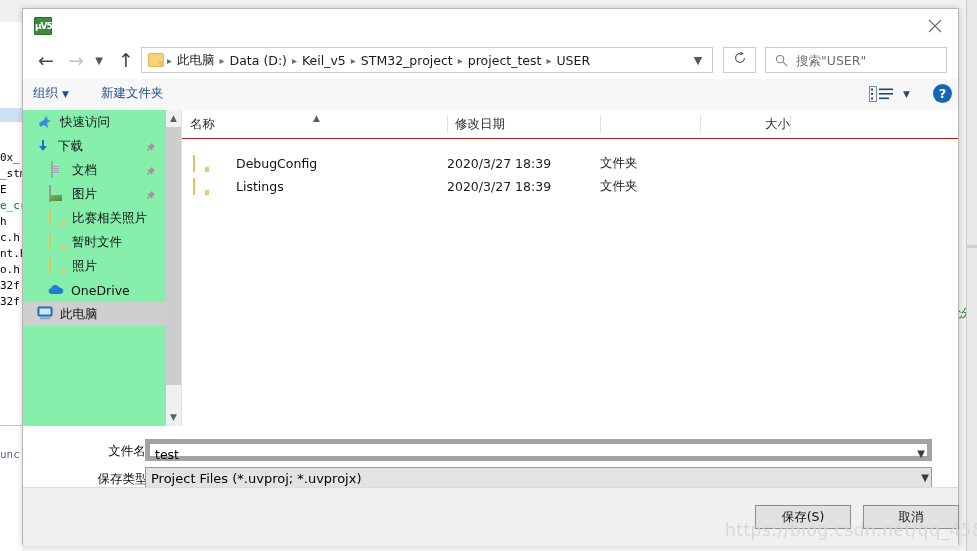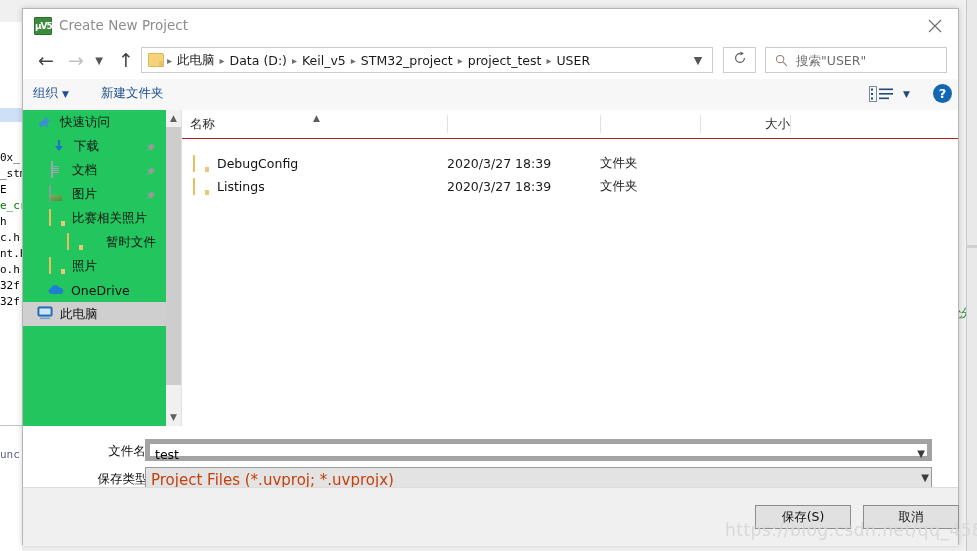--- a/index.html
+++ b/index.html
@@ -69,21 +69,21 @@
   
   #cmdbar{position:absolute;left:0;top:70px;width:935px;height:31px;background:#f7f7f7;border-bottom:1px solid #dfdfdf;}
   #organize{position:absolute;left:10px;top:6px;font-size:12.5px;color:#1d4f91;}
   #organize .caret{font-size:9px;color:#1d4f91;margin-left:4px;}
   #newfolder{position:absolute;left:78px;top:6px;font-size:12.5px;color:#1d4f91;}
   #viewbtn{position:absolute;left:846px;top:7px;width:28px;height:17px;}
   #viewcaret{position:absolute;left:880px;top:10px;font-size:9px;color:#23497a;}
   #helpbtn{position:absolute;left:910px;top:5px;width:19px;height:19px;border-radius:50%;background:#1267b5;color:#fff;font-size:13px;font-weight:bold;text-align:center;line-height:19px;}
 
   
-  #navpane{position:absolute;left:0;top:101px;width:143px;height:316px;background:#22c55e;overflow:hidden;}
+  #navpane{position:absolute;left:0;top:101px;width:143px;height:316px;background:#86efac;overflow:hidden;}
   .nav-item{height:24px;display:flex;align-items:center;padding-left:14px;position:relative;font-size:12.5px;color:#111;white-space:nowrap;}
   .nav-item.sel{background:#cfcfcf;}
   .nav-item .nl{margin-left:7px;}
   .nav-item .pin{position:absolute;right:10px;top:7px;}
   .ico{width:16px;height:16px;position:relative;flex:0 0 16px;}
   .ico-folder{width:14px;height:12px;background:#fcd77e;border:1px solid #e7bf5e;border-radius:1px 2px 1px 1px;margin-top:2px;}
   .ico-folder:after{content:"";position:absolute;right:0;bottom:0;width:4px;height:5px;background:#eac877;}
   .ico-desktop{width:15px;height:12px;background:#2f7fd0;border:1px solid #2a6cb0;border-radius:1px;margin-top:2px;}
   .ico-desktop:after{content:"";position:absolute;left:4px;bottom:-3px;width:7px;height:2px;background:#6a9bd1;}
   .ico-docs{width:12px;height:14px;background:#fbfbfb;border:1px solid #9aa7b2;margin-left:2px;margin-top:1px;}
@@ -96,36 +96,36 @@
   #navthumb{position:absolute;left:0;top:17px;width:15px;height:258px;background:#cdcdcd;}
   #vsplit{position:absolute;left:158px;top:101px;width:1px;height:316px;background:#e0e0e0;}
 
   
   #filelist{position:absolute;left:159px;top:101px;width:776px;height:316px;background:#ffffff;}
   #colhdr{position:relative;height:28px;border-bottom:1px solid #b91c1c;background:#fff;}
   .col{position:absolute;top:0;height:28px;font-size:12.5px;color:#2b2b2b;line-height:28px;padding-left:8px;box-sizing:border-box;}
   .colline{position:absolute;top:5px;width:1px;height:18px;background:#e2e2e2;}
   #sortmark{position:absolute;left:131px;top:3px;font-size:9px;color:#5b5b5b;}
   .frow{height:23px;display:flex;align-items:center;font-size:12.5px;color:#111;}
-  .fname{width:265px;display:flex;align-items:center;padding-left:11px;box-sizing:border-box;}
+  .fname{width:265px;display:flex;align-items:center;padding-left:11px;box-sizing:border-box;gap:19px;}
   .fname .nm{margin-left:8px;}
   .fdate{width:153px;color:#1b1b1b;}
   .ftype{width:100px;color:#1b1b1b;}
   .fsize{width:90px;color:#1b1b1b;}
 
   
   #bottom{position:absolute;left:0;top:417px;width:935px;height:118px;background:#ffffff;}
   .flabel{position:absolute;font-size:12.5px;color:#111;text-align:right;}
   #lbl-name{left:48px;top:17px;width:98px;}
   #lbl-type{left:48px;top:45px;width:98px;}
   #fname-input{position:absolute;left:122px;top:13px;width:787px;height:22px;border:5px solid #a3a3a3;background:#fff;box-sizing:border-box;}
   #fname-val{position:absolute;left:5px;top:3px;font-size:12.5px;color:#000;}
   #fname-drop{position:absolute;right:2px;top:4px;font-size:10px;color:#3a3a3a;}
   #ftype-input{position:absolute;left:122px;top:41px;width:787px;height:22px;border:1px solid #9a9a9a;background:#e3e3e3;box-sizing:border-box;}
-  #ftype-val{position:absolute;left:5px;top:3px;font-size:15px;color:#c2410c;}
+  #ftype-val{position:absolute;left:5px;top:3px;font-size:13px;color:#000000;}
   #ftype-drop{position:absolute;right:2px;top:4px;font-size:10px;color:#3a3a3a;}
   #hidefolders{position:absolute;left:12px;top:95px;font-size:12.5px;color:#111;}
   #hidefolders .up{font-size:10px;color:#3a3a3a;margin-right:7px;}
 
   #footer{position:absolute;left:0;top:478px;width:935px;height:58px;background:#f0f0f0;border-top:1px solid #dcdcdc;}
   .dlgbtn{position:absolute;top:17px;width:96px;height:24px;border:1px solid #8d8d8d;background:#e1e1e1;font-size:12.5px;color:#111;text-align:center;line-height:22px;box-sizing:border-box;}
   #btn-save{left:732px;}
   #btn-cancel{left:840px;}
 
   #watermark{position:absolute;left:725px;top:520px;font-size:17px;color:#d8d8d8;font-family:"DejaVu Sans","Liberation Sans",sans-serif;white-space:nowrap;letter-spacing:.5px;}
@@ -158,21 +158,20 @@
   <div id="bg-build-txt">unc</div>
   <div id="bg-right-text">允分</div>
   <div id="bg-right-line"></div>
   <div id="bg-right-line2"></div>
 </div>
 
 <div id="dialog">
 
   <div id="titlebar">
     <div id="title-icon">µV5</div>
-    <div id="title-text">Create New Project</div>
     <div id="close-btn">
       <svg width="14" height="14" viewBox="0 0 14 14">
         <path d="M1,1 L13,13 M13,1 L1,13" stroke="#6b6b6b" stroke-width="1.1" fill="none"></path>
       </svg>
     </div>
   </div>
 
   <div id="addrrow">
     <div class="navbtn" id="nav-back"><span class="navarrow">←</span></div>
     <div class="navbtn" id="nav-fwd"><span class="navarrow">→</span></div>
@@ -234,21 +233,21 @@
     <div id="helpbtn">?</div>
   </div>
 
   <div id="navpane">
       <div class="nav-item" style="padding-left: 14px;">
         <span class="ico"><svg width="16" height="16" viewBox="0 0 16 16">
             <path d="M2,9 L7,6 L9,2 L11,6 L14,7 L10,9 L11,14 L7,11 L3,13 Z" fill="#3b8fd4"></path>
           </svg></span>
         <span class="nl">快速访问</span>
       </div>
-      <div class="nav-item" style="padding-left: 28px;">
+      <div class="nav-item" style="padding-left: 12px;">
         <span class="ico"><svg width="16" height="16" viewBox="0 0 16 16">
             <path d="M7,2 L7,8 L4,8 L8,13 L12,8 L9,8 L9,2 Z" fill="#1a73c4"></path>
           </svg></span>
         <span class="nl">下载</span>
         <span class="pin"><svg width="11" height="11" viewBox="0 0 12 12">
             <path d="M7,1 L11,5 L9,6 L7.5,9.5 L2.5,4.5 L6,3 Z" fill="#9a9a9a"></path>
             <path d="M2.5,9.5 L5,7" stroke="#9a9a9a" stroke-width="1.2"></path>
           </svg></span>
       </div>
       <div class="nav-item" style="padding-left: 26px;">
@@ -264,21 +263,21 @@
         <span class="nl">图片</span>
         <span class="pin"><svg width="11" height="11" viewBox="0 0 12 12">
             <path d="M7,1 L11,5 L9,6 L7.5,9.5 L2.5,4.5 L6,3 Z" fill="#9a9a9a"></path>
             <path d="M2.5,9.5 L5,7" stroke="#9a9a9a" stroke-width="1.2"></path>
           </svg></span>
       </div>
       <div class="nav-item" style="padding-left: 26px;">
         <span class="ico"><span class="ico-folder"></span></span>
         <span class="nl">比赛相关照片</span>
       </div>
-      <div class="nav-item" style="padding-left: 44px; gap: 16px;">
+      <div class="nav-item" style="padding-left: 26px;">
         <span class="ico"><span class="ico-folder"></span></span>
         <span class="nl">暂时文件</span>
       </div>
       <div class="nav-item" style="padding-left: 26px;">
         <span class="ico"><span class="ico-folder"></span></span>
         <span class="nl">照片</span>
       </div>
       <div class="nav-item" style="padding-left: 25px;">
         <span class="ico"><svg width="16" height="14" viewBox="0 0 16 14">
             <path d="M4,12 C1.8,12 0.6,10.6 0.6,9 C0.6,7.5 1.8,6.3 3.2,6.2 C3.6,4.2 5.3,3 7.2,3 C9.2,3 10.6,4.2 11.1,5.6 C13.2,5.5 15.2,6.8 15.2,9 C15.2,10.8 13.8,12 12,12 Z" fill="#1e7fd0"></path>
@@ -299,20 +298,21 @@
     <div class="arrw">▲</div>
     <div id="navthumb"></div>
     <div class="arrw" style="position:absolute;bottom:0;left:0;">▼</div>
   </div>
   <div id="vsplit"></div>
 
   <div id="filelist">
     <div id="colhdr">
       <div class="col" style="left:0;width:265px;">名称</div>
       <div class="colline" style="left:265px;"></div>
+      <div class="col" style="left:265px;width:153px;">修改日期</div>
       <div class="colline" style="left:418px;"></div>
       <div class="colline" style="left:518px;"></div>
       <div class="col" style="left:518px;width:90px;text-align:right;">大小</div>
       <div class="colline" style="left:608px;"></div>
       <div id="sortmark">▲</div>
     </div>
     <div id="rows" style="padding-top:13px;">
         <div class="frow">
           <div class="fname">
             <span class="ico"><span class="ico-folder"></span></span>

